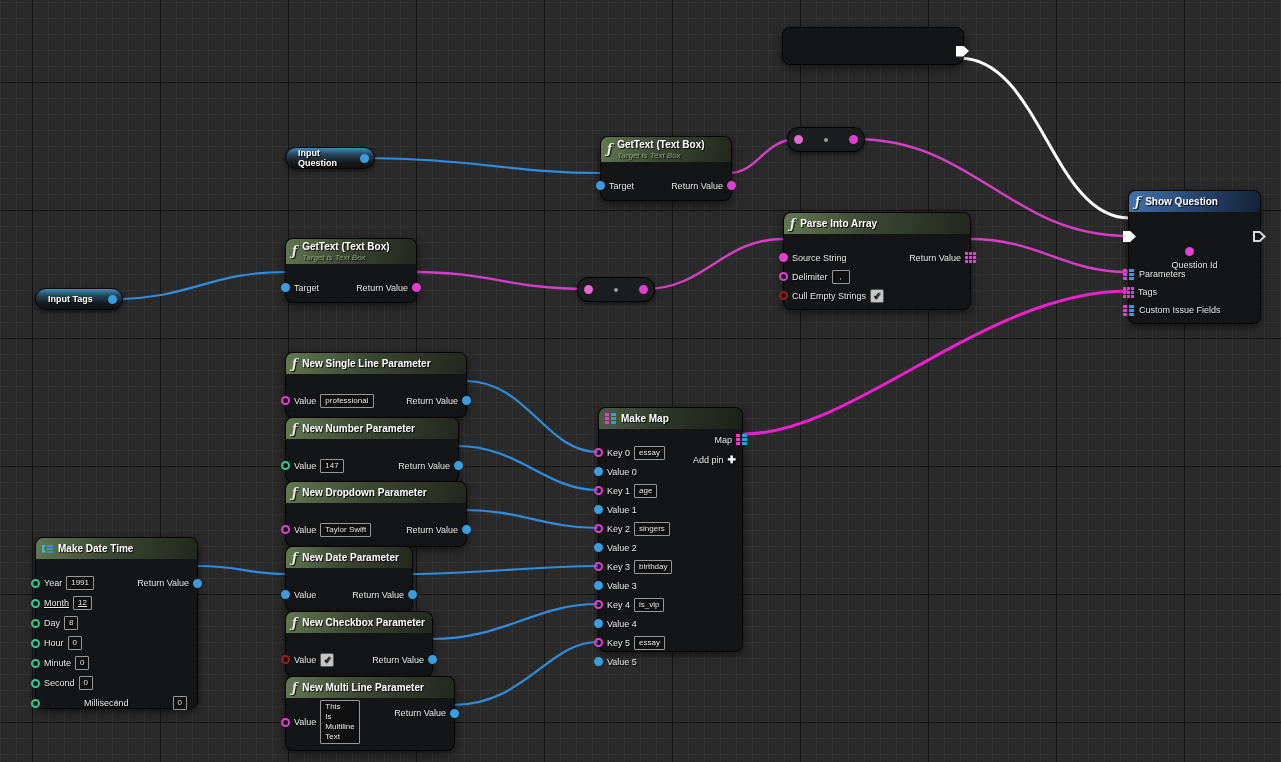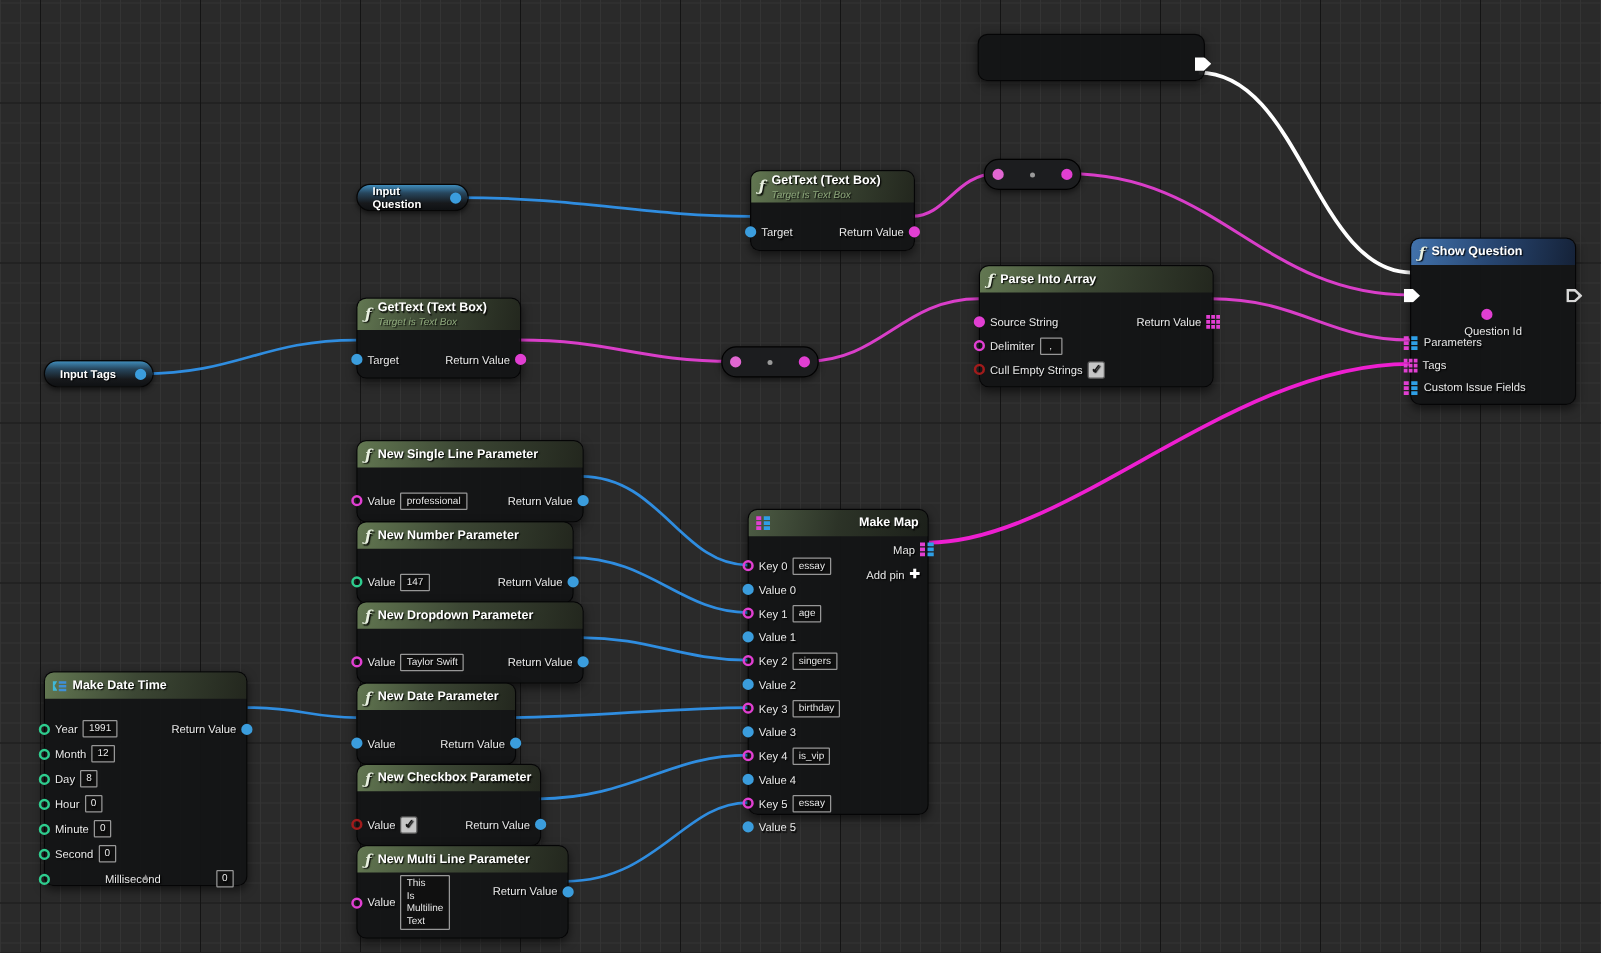--- a/index.html
+++ b/index.html
@@ -14,21 +14,21 @@
     background-size:128px 128px,128px 128px,16px 16px,16px 16px;
     background-position:32px -46px,32px -46px,0 2px,0 2px;
     font-family:"Liberation Sans",sans-serif;
   }
   .wires{position:absolute;left:0;top:0;width:1281px;height:762px;z-index:1;}
   .node{position:absolute;z-index:2;background:rgba(19,20,21,.94);border:1px solid rgba(0,0,0,.7);
     border-radius:8px;box-shadow:0 3px 8px rgba(0,0,0,.55);}
   .hdr{display:flex;align-items:center;gap:5px;padding:2px 7px 2px 6px;border-radius:7px 7px 0 0;
     color:#fff;font-weight:bold;font-size:10px;text-shadow:1px 1px 1px rgba(0,0,0,.9);min-height:17px;}
   .hdr.fn{background:linear-gradient(100deg,#637852 0%,#3c4734 45%,#23271e 100%);}
-  .hdr.mapHdr{background:linear-gradient(100deg,#4d5c44 0%,#2c3327 50%,#1c201a 100%);justify-content:space-between;}
+  .hdr.mapHdr{background:linear-gradient(100deg,#4d5c44 0%,#2c3327 50%,#1c201a 100%);}
   .hdr.event{background:linear-gradient(100deg,#a82424 0%,#5e1313 55%,#2e0a0a 100%);}
   .hdr.call{background:linear-gradient(100deg,#4273ad 0%,#274archive 0,#274570 50%,#152238 100%);}
   .hdr.call{background:linear-gradient(100deg,#4273ad 0%,#274570 50%,#152238 100%);}
   .hdr-text{display:flex;flex-direction:column;line-height:1.15;}
   .sub{font-size:8px;font-style:italic;font-weight:normal;color:#8ea87c;}
   .fn-icon{font-family:"DejaVu Serif",serif;font-style:italic;font-weight:bold;font-size:12px;color:#e8f0e0;line-height:1;}
   .body{padding:14px 0 4px;}
   .row{display:flex;align-items:center;gap:4px;padding:0 6px;height:19px;font-size:9px;color:#e9e9e9;text-shadow:1px 1px 1px #000;}
   .row.tall{height:25px;}
   .spacer{flex:1;}
@@ -403,21 +403,21 @@
     </div>
     <div class="body">
       <div class="row" style="height:20px;">
         <span class="circ pl" style="color:#2ecc8e;"></span>
         <span>Year</span>
         <span class="valbox">1991</span>
         <span class="spacer"></span>
         <span>Return Value</span>
         <span class="circ filled pr" style="color:#3b9ddd;"></span>
       </div>
-      <div class="row" style="height:20px;">
+      <div class="row" style="height:20px;text-decoration:underline;">
         <span class="circ pl" style="color:#2ecc8e;"></span>
         <span>Month</span>
         <span class="valbox">12</span>
       </div>
       <div class="row" style="height:20px;">
         <span class="circ pl" style="color:#2ecc8e;"></span>
         <span>Day</span>
         <span class="valbox">8</span>
       </div>
       <div class="row" style="height:20px;">

